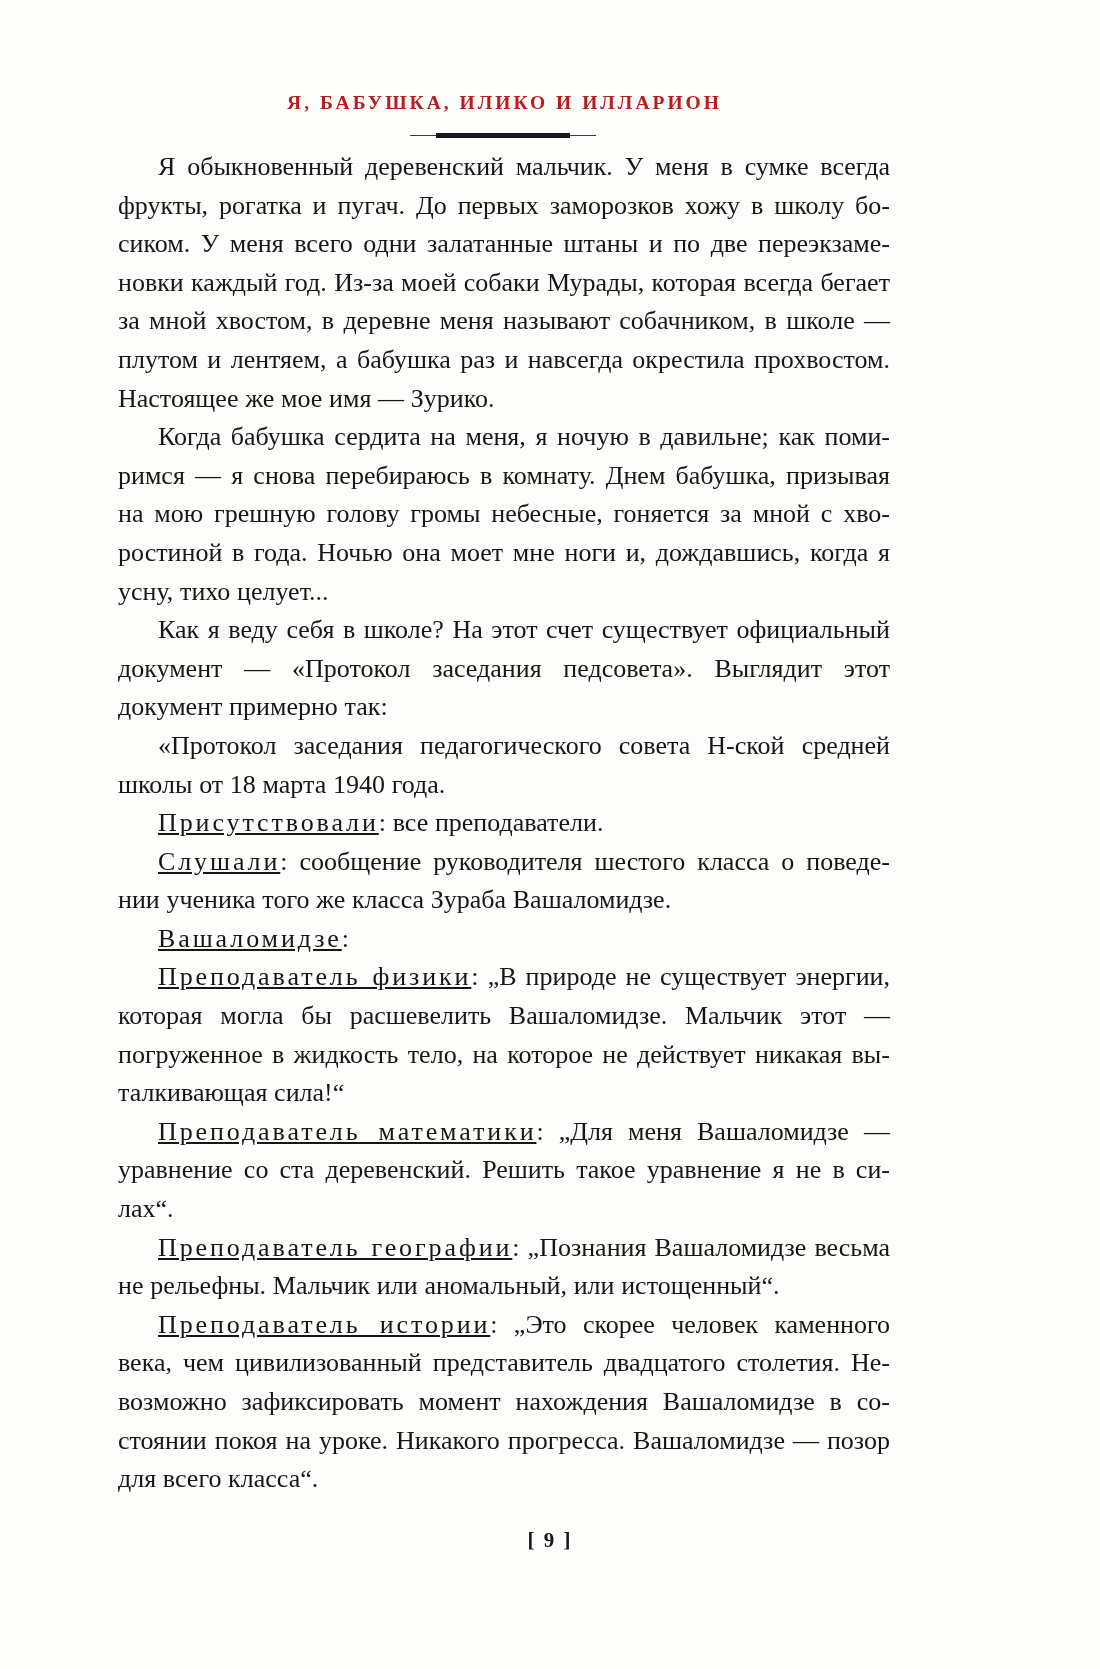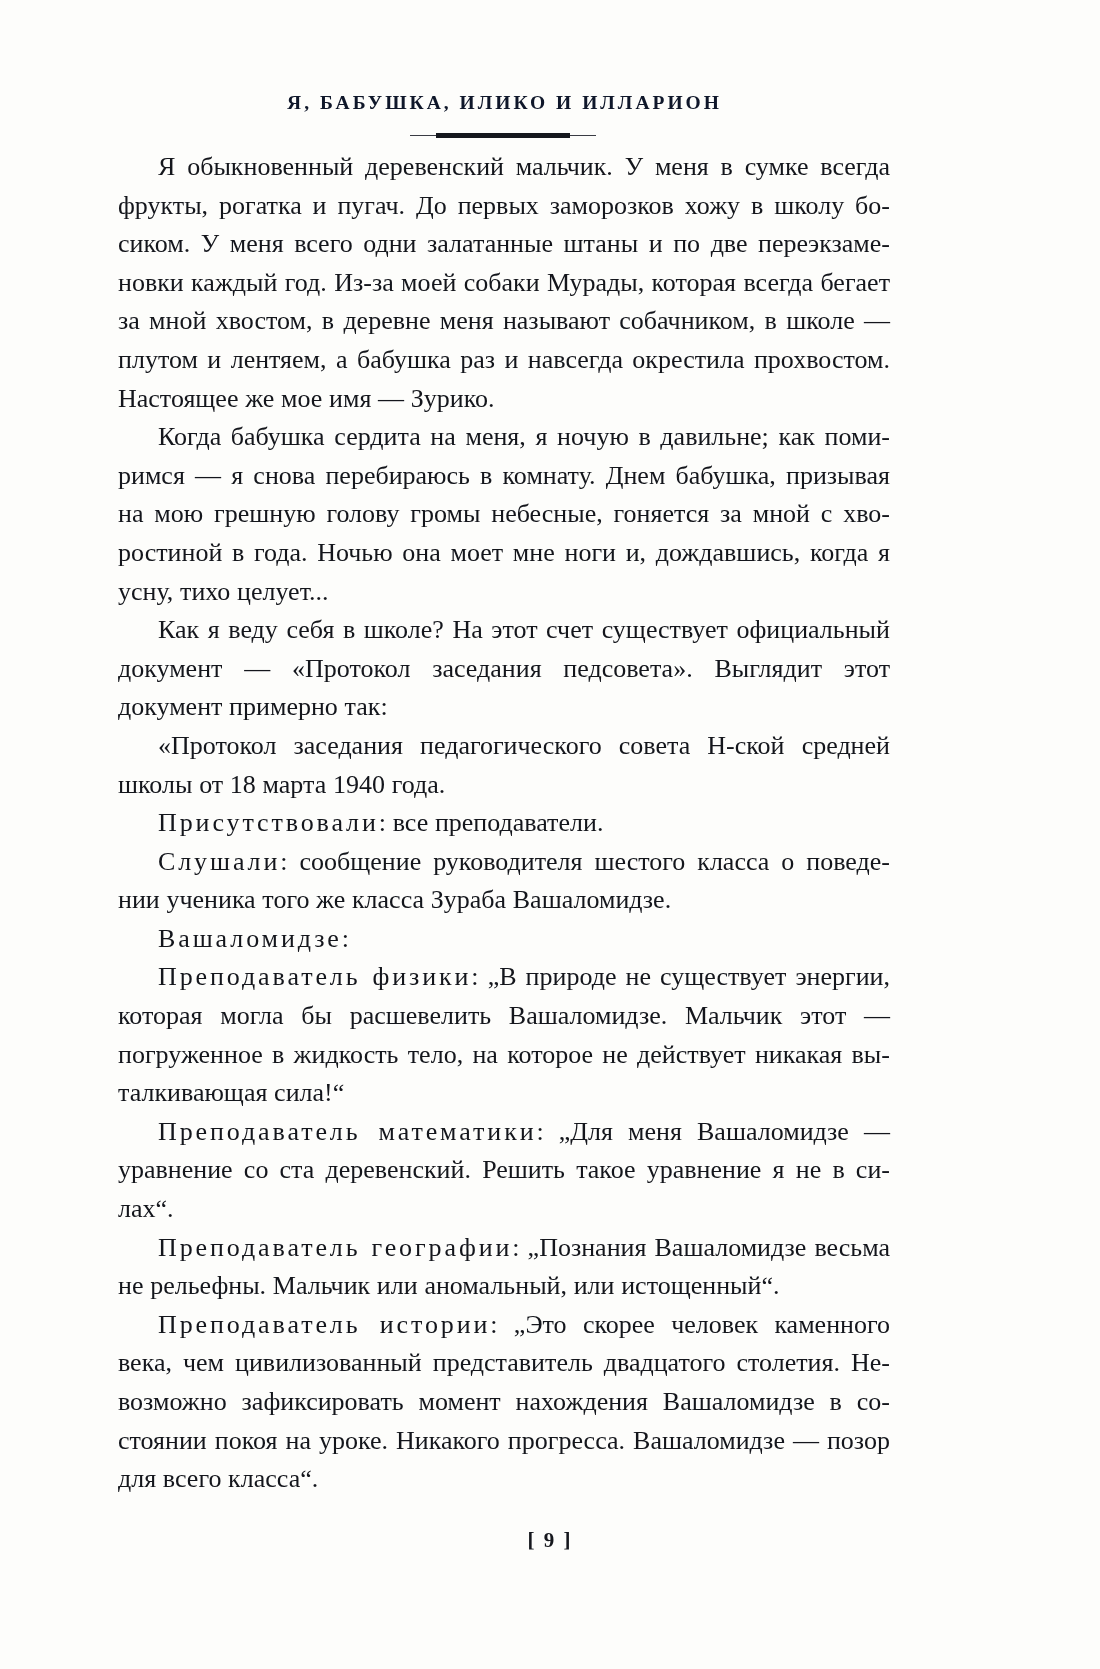--- a/index.html
+++ b/index.html
@@ -29,21 +29,21 @@
     position: absolute;
     top: 92px;
     left: 118px;
     width: 770px;
     text-align: center;
   }
   .runhead {
     font-size: 19.5px;
     font-weight: 700;
     letter-spacing: 3.0px;
-    color: #0f172a;
+    color: #b91c1c;
     text-indent: 3px;
     white-space: nowrap;
   }
   .rule-orn {
     position: relative;
     width: 186px;
     height: 9px;
     margin: 17px auto 0 auto;
   }
   .rule-orn .thin {
@@ -77,20 +77,21 @@
     text-align: justify;
     text-indent: 40px;
     hyphens: manual;
     -webkit-hyphens: manual;
     word-spacing: 0.2px;
   }
 
   
   .sp {
     letter-spacing: 2.9px;
+    text-decoration: underline;
   }
 
   
   .folio {
     position: absolute;
     left: 0;
     right: 0;
     top: 1528px;
     text-align: center;
     font-size: 21px;

